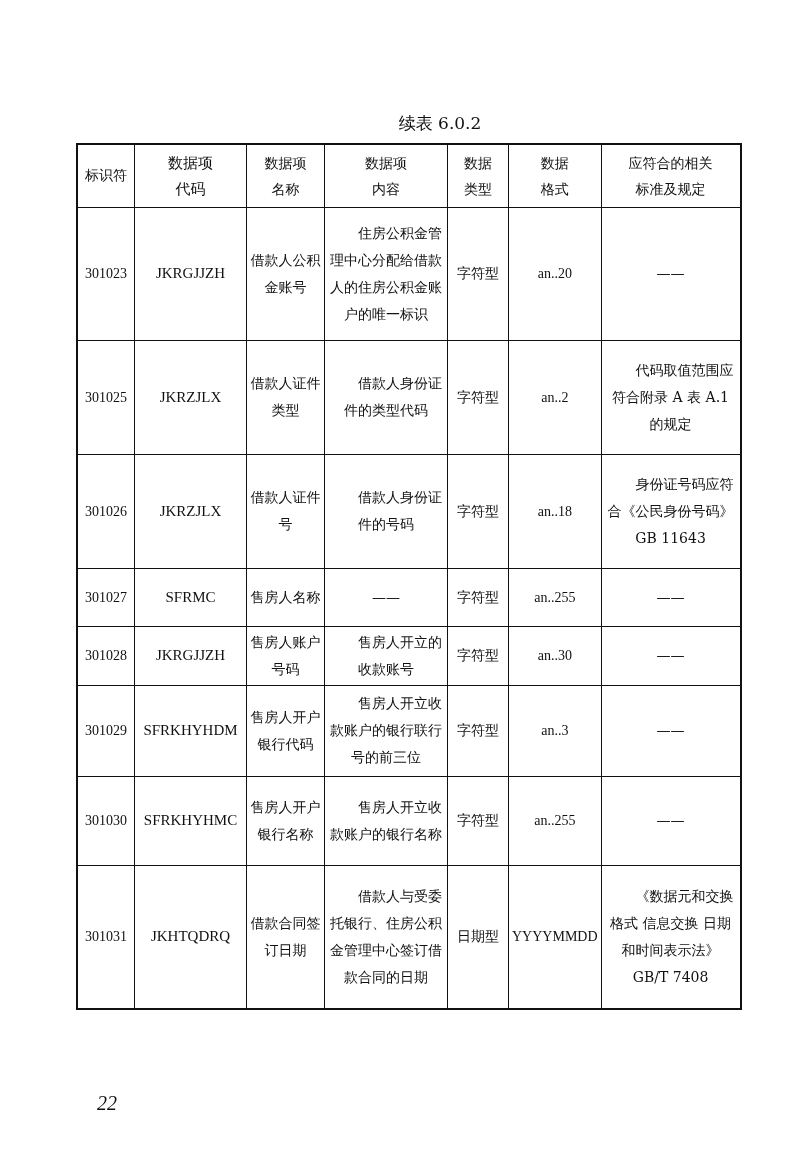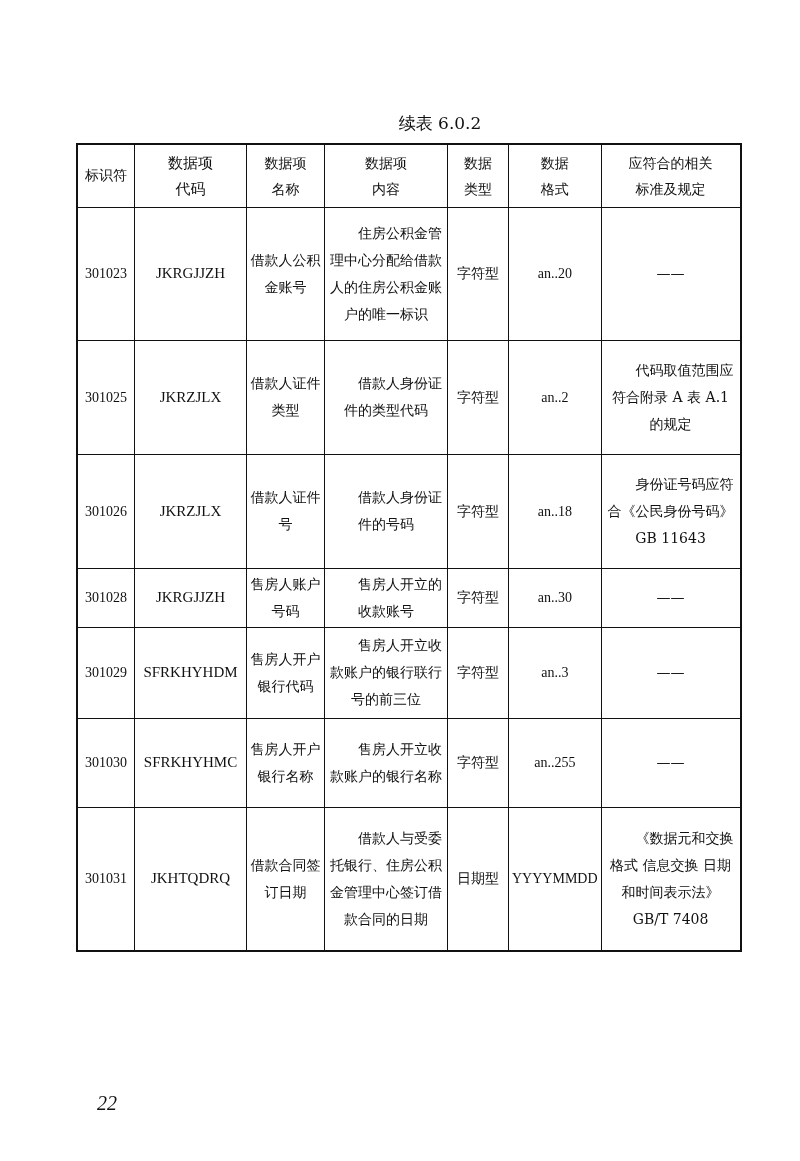--- a/index.html
+++ b/index.html
@@ -71,20 +71,29 @@
         <td class="c2"><span>借款人证件号</span></td>
         <td class="c3">
           <span class="ind">借款人身份证件的号码</span>
         </td>
         <td class="c4"><span>字符型</span></td>
         <td class="c5"><span>an..18</span></td>
         <td class="c6">
           <span class="ind">身份证号码应符合《公民身份号码》GB 11643</span>
         </td>
       </tr>
+      <tr style="height: 58px;">
+        <td class="c0"><span>301027</span></td>
+        <td class="c1"><span>SFRMC</span></td>
+        <td class="c2"><span>售房人名称</span></td>
+        <td class="c3" style="text-align: center;"><span>——</span></td>
+        <td class="c4"><span>字符型</span></td>
+        <td class="c5"><span>an..255</span></td>
+        <td class="c6" style="text-align: center;"><span>——</span></td>
+      </tr>
       <tr style="height: 56px;">
         <td class="c0"><span>301028</span></td>
         <td class="c1"><span>JKRGJJZH</span></td>
         <td class="c2"><span>售房人账户号码</span></td>
         <td class="c3">
           <span class="ind">售房人开立的收款账号</span>
         </td>
         <td class="c4"><span>字符型</span></td>
         <td class="c5"><span>an..30</span></td>
         <td class="c6" style="text-align: center;"><span>——</span></td>

